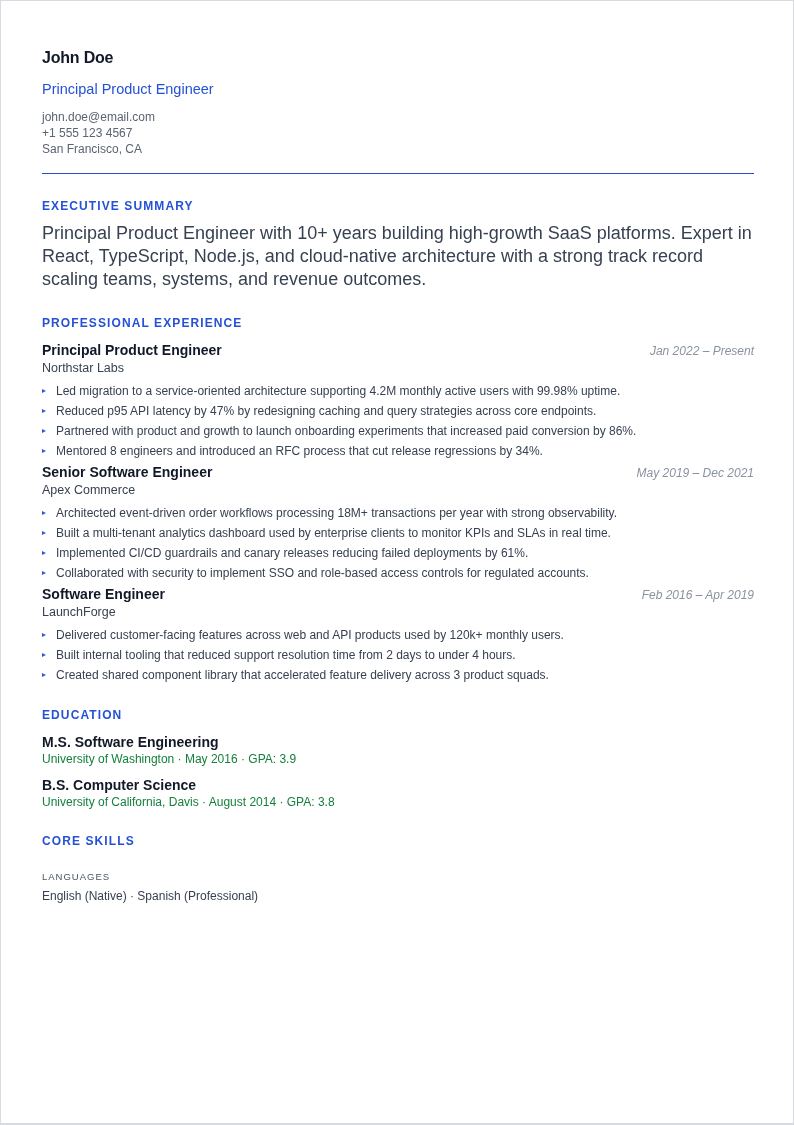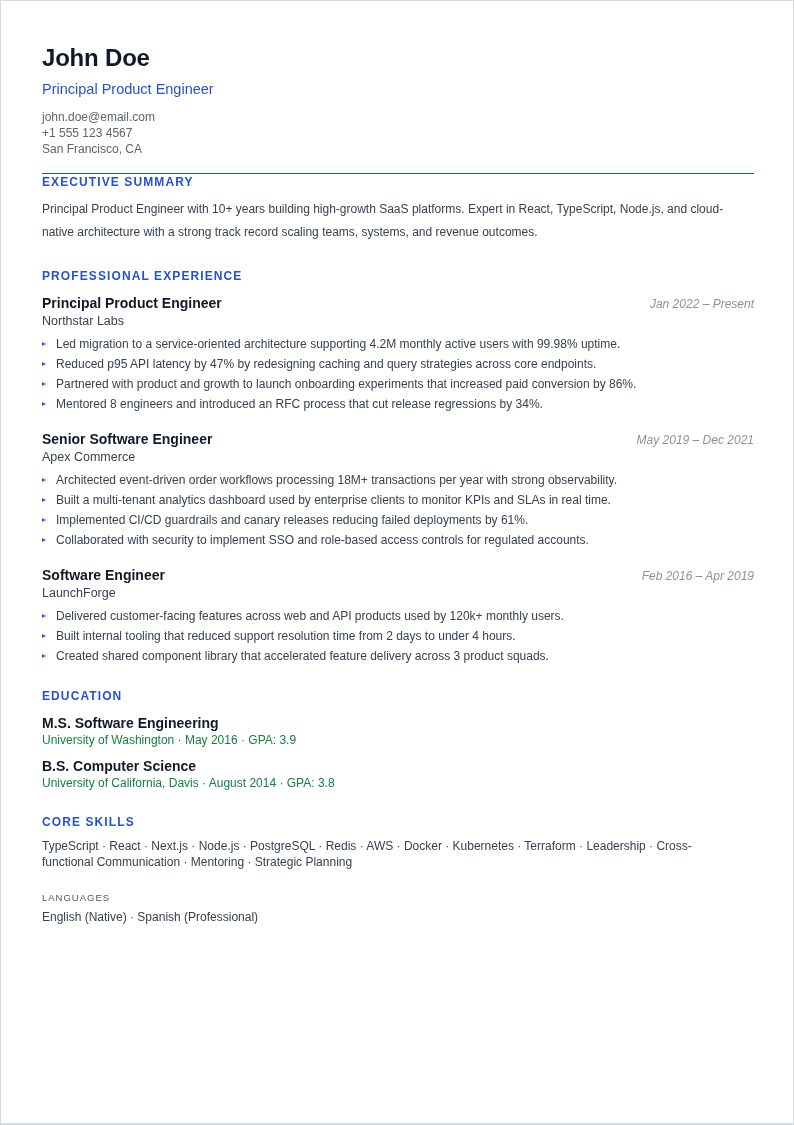--- a/index.html
+++ b/index.html
@@ -17,21 +17,21 @@
       position: relative;
       width: 794px;
       height: 1125px;
       background: #ffffff;
       border: 1px solid #d6dae1;
       border-bottom-width: 2px;
       padding: 42px 41px 0 41px;
     }
     
     .name {
-      font-size: 24px;
+      font-size: 16px;
       font-weight: 700;
       color: #111827;
       line-height: 30px;
       letter-spacing: -0.2px;
     }
     .headline {
       margin-top: 6px;
       font-size: 14.5px;
       color: #2451d6;
       line-height: 20px;
@@ -53,31 +53,31 @@
     }
     
     .section-title {
       font-size: 12px;
       font-weight: 700;
       letter-spacing: 1.1px;
       color: #2451d6;
       text-transform: uppercase;
       line-height: 16px;
     }
-    .summary-section { }
+    .summary-section { margin-top: 24px; }
     .summary-text {
       margin-top: 8px;
-      font-size: 12px;
+      font-size: 18px;
       line-height: 23px;
       color: #374151;
       width: 712px;
     }
     .exp-section { margin-top: 24px; }
     .job { margin-top: 10px; }
-    .job + .job { margin-top: 16px; }
+    .job + .job { margin-top: 2px; }
     .job-head {
       display: flex;
       justify-content: space-between;
       align-items: baseline;
       width: 712px;
     }
     .job-title {
       font-size: 14px;
       font-weight: 700;
       color: #111827;
@@ -226,18 +226,17 @@
       <div class="edu-meta">University of Washington · May 2016 · GPA: 3.9</div>
     </div>
     <div class="edu-item">
       <div class="degree">B.S. Computer Science</div>
       <div class="edu-meta">University of California, Davis · August 2014 · GPA: 3.8</div>
     </div>
   </section>
 
   <section class="skills-section">
     <h2 class="section-title">Core Skills</h2>
-    <p class="skills-text">TypeScript · React · Next.js · Node.js · PostgreSQL · Redis · AWS · Docker · Kubernetes · Terraform · Leadership · Cross-functional Communication · Mentoring · Strategic Planning</p>
     <div class="languages-label">Languages</div>
     <div class="languages-text">English (Native) · Spanish (Professional)</div>
   </section>
 
 </div>
 
 </body></html>

